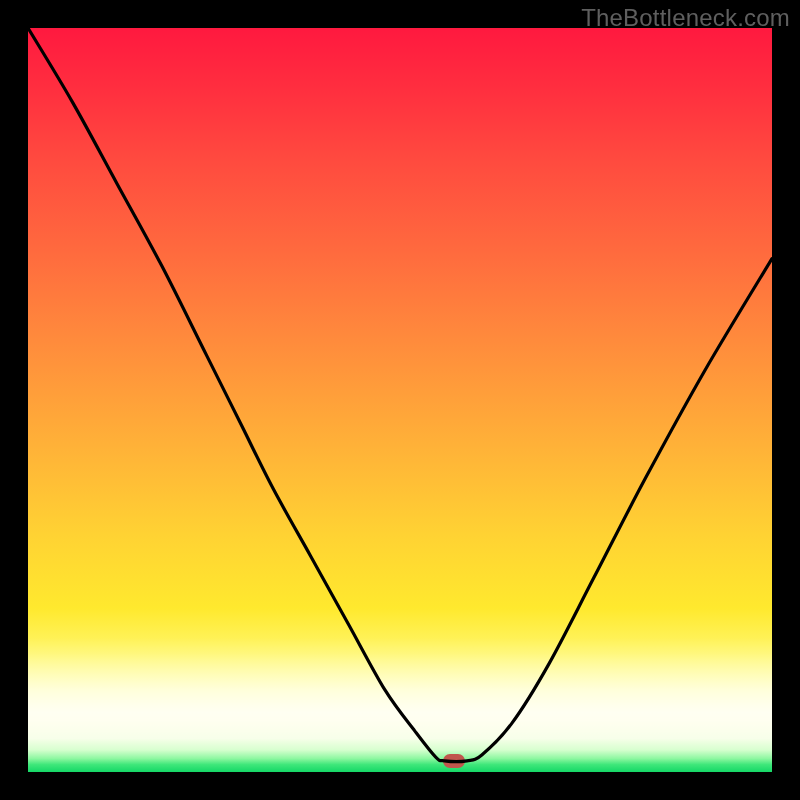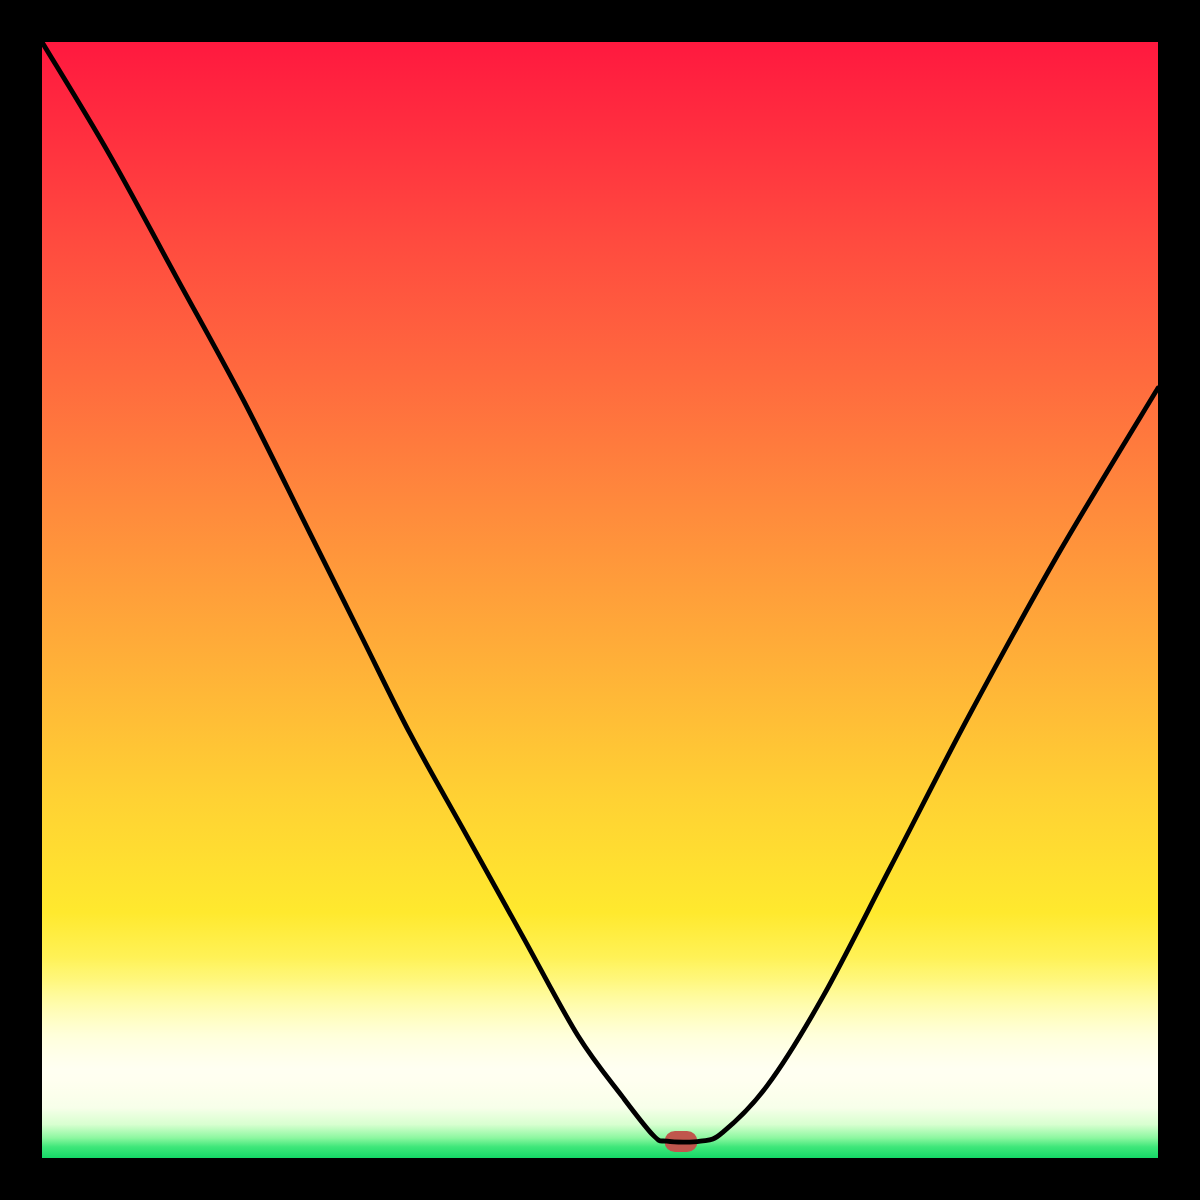--- a/index.html
+++ b/index.html
@@ -86,20 +86,21 @@
     background: #c0564d;
     z-index: 15;
     transform: translate(-50%, -50%);
   }
 </style>
 </head>
 <body>
 
 <div class="frame">
 
+  <div class="watermark">TheBottleneck.com</div>
 
   <div class="plot-area">
     <div class="gradient grad-main"></div>
     <div class="gradient grad-band"></div>
 
     <svg class="curve" viewBox="0 0 744 744" preserveAspectRatio="none">
       <path id="curve-path" fill="none" stroke="#000" stroke-width="3.2" stroke-linecap="round" d="M 0.0 0.0 C 7.4 12.4, 29.8 48.4, 44.6 74.4 C 59.5 100.4, 74.4 129.0, 89.3 156.2 C 104.2 183.5, 119.0 209.6, 133.9 238.1 C 148.8 266.6, 165.5 301.3, 178.6 327.4 C 191.6 353.4, 200.9 372.0, 212.0 394.3 C 223.2 416.6, 233.7 439.0, 245.5 461.3 C 257.3 483.6, 270.3 505.9, 282.7 528.2 C 295.1 550.6, 307.5 572.9, 319.9 595.2 C 332.3 617.5, 346.0 644.2, 357.1 662.2 C 368.3 680.1, 378.4 691.9, 386.9 703.1 C 395.3 714.2, 402.8 724.2, 407.7 729.1 C 412.7 734.1, 411.4 732.2, 416.6 732.8 C 421.8 733.5, 432.8 733.8, 439.0 732.8 C 445.2 731.8, 446.4 733.1, 453.8 726.9 C 461.3 720.7, 472.4 710.8, 483.6 695.6 C 494.8 680.5, 507.2 660.3, 520.8 636.1 C 534.4 611.9, 549.3 581.6, 565.4 550.6 C 581.6 519.6, 598.9 484.8, 617.5 450.1 C 636.1 415.4, 656.0 378.8, 677.0 342.2 C 698.1 305.7, 732.8 249.2, 744.0 230.6"></path>
     </svg>
 
     <div class="marker" id="marker" style="left: 426.312px; top: 732.84px;"></div>

